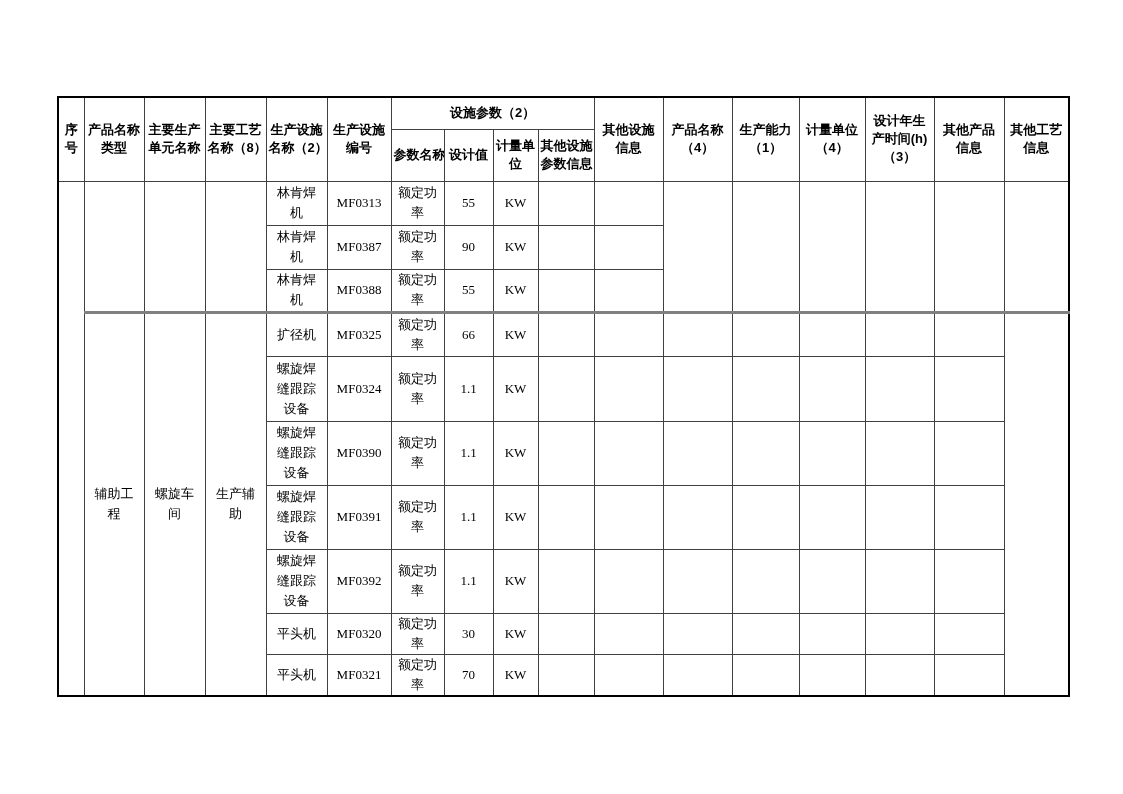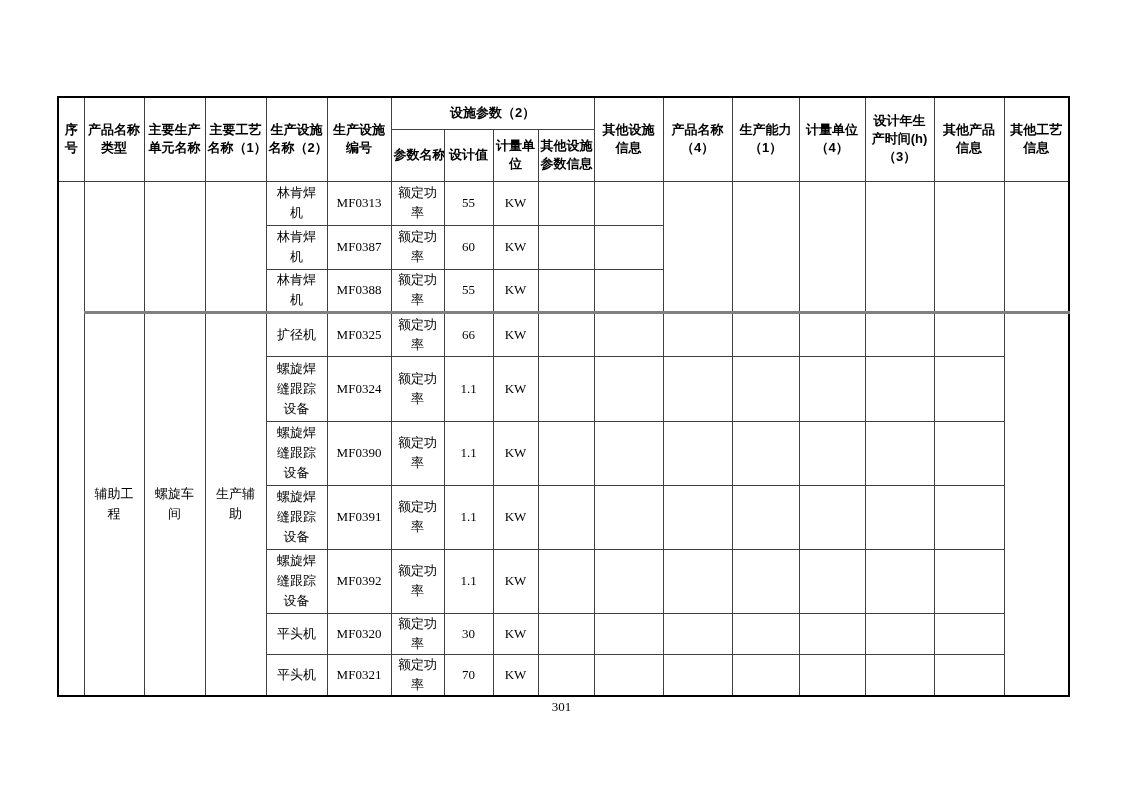--- a/index.html
+++ b/index.html
@@ -87,21 +87,21 @@
 
     <thead>
       <tr class="h1">
         <th rowspan="2">序
 号</th>
         <th rowspan="2">产品名称
 类型</th>
         <th rowspan="2">主要生产
 单元名称</th>
         <th rowspan="2">主要工艺
-名称（1）</th>
+名称（8）</th>
         <th rowspan="2">生产设施
 名称（2）</th>
         <th rowspan="2">生产设施
 编号</th>
         <th colspan="4">设施参数（2）</th>
         <th rowspan="2">其他设施
 信息</th>
         <th rowspan="2">产品名称
 （4）</th>
         <th rowspan="2">生产能力
@@ -147,21 +147,21 @@
         <td rowspan="3"></td>
         <td rowspan="3"></td>
         <td rowspan="3"></td>
       </tr>
       <tr class="r2">
         <td>林肯焊
 机</td>
         <td>MF0387</td>
         <td>额定功
 率</td>
-        <td>60</td>
+        <td>90</td>
         <td>KW</td>
         <td></td>
         <td></td>
       </tr>
       <tr class="r3">
         <td>林肯焊
 机</td>
         <td>MF0388</td>
         <td>额定功
 率</td>
@@ -288,14 +288,13 @@
         <td></td>
         <td></td>
         <td></td>
         <td></td>
         <td></td>
         <td></td>
       </tr>
     </tbody>
   </table>
 
-  <div class="page-number">301</div>
 </div>
 
 </body></html>

